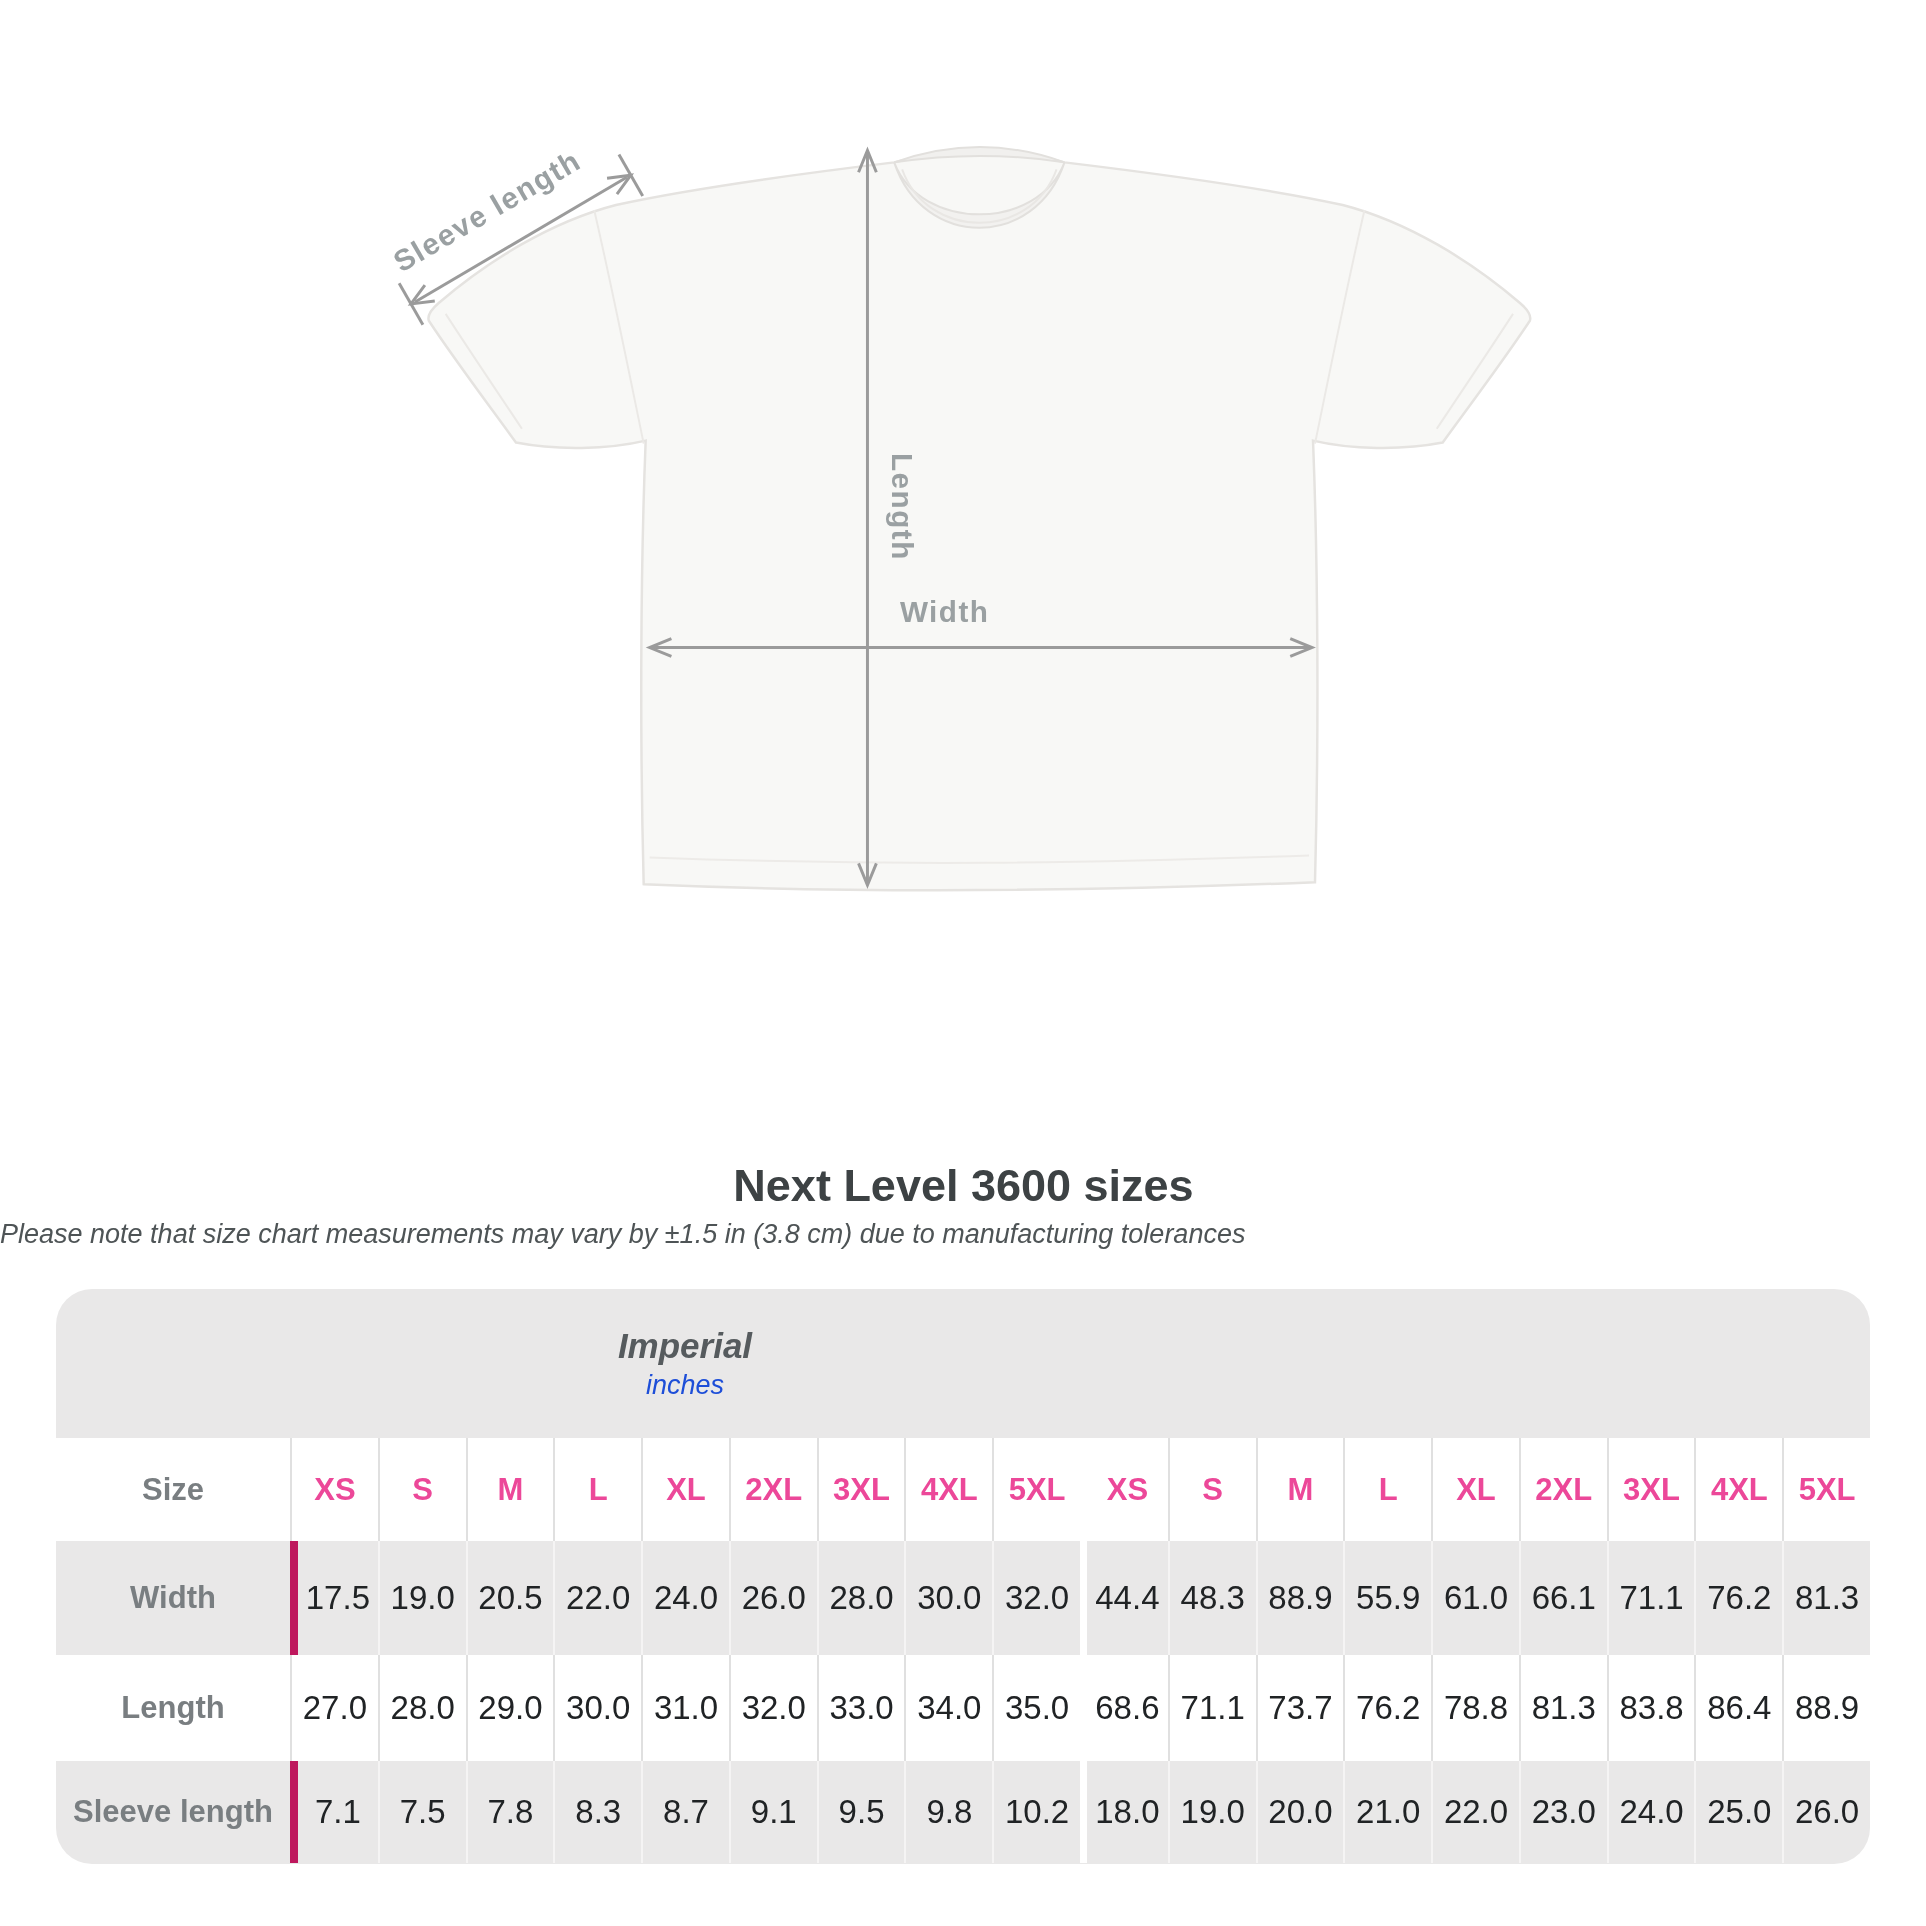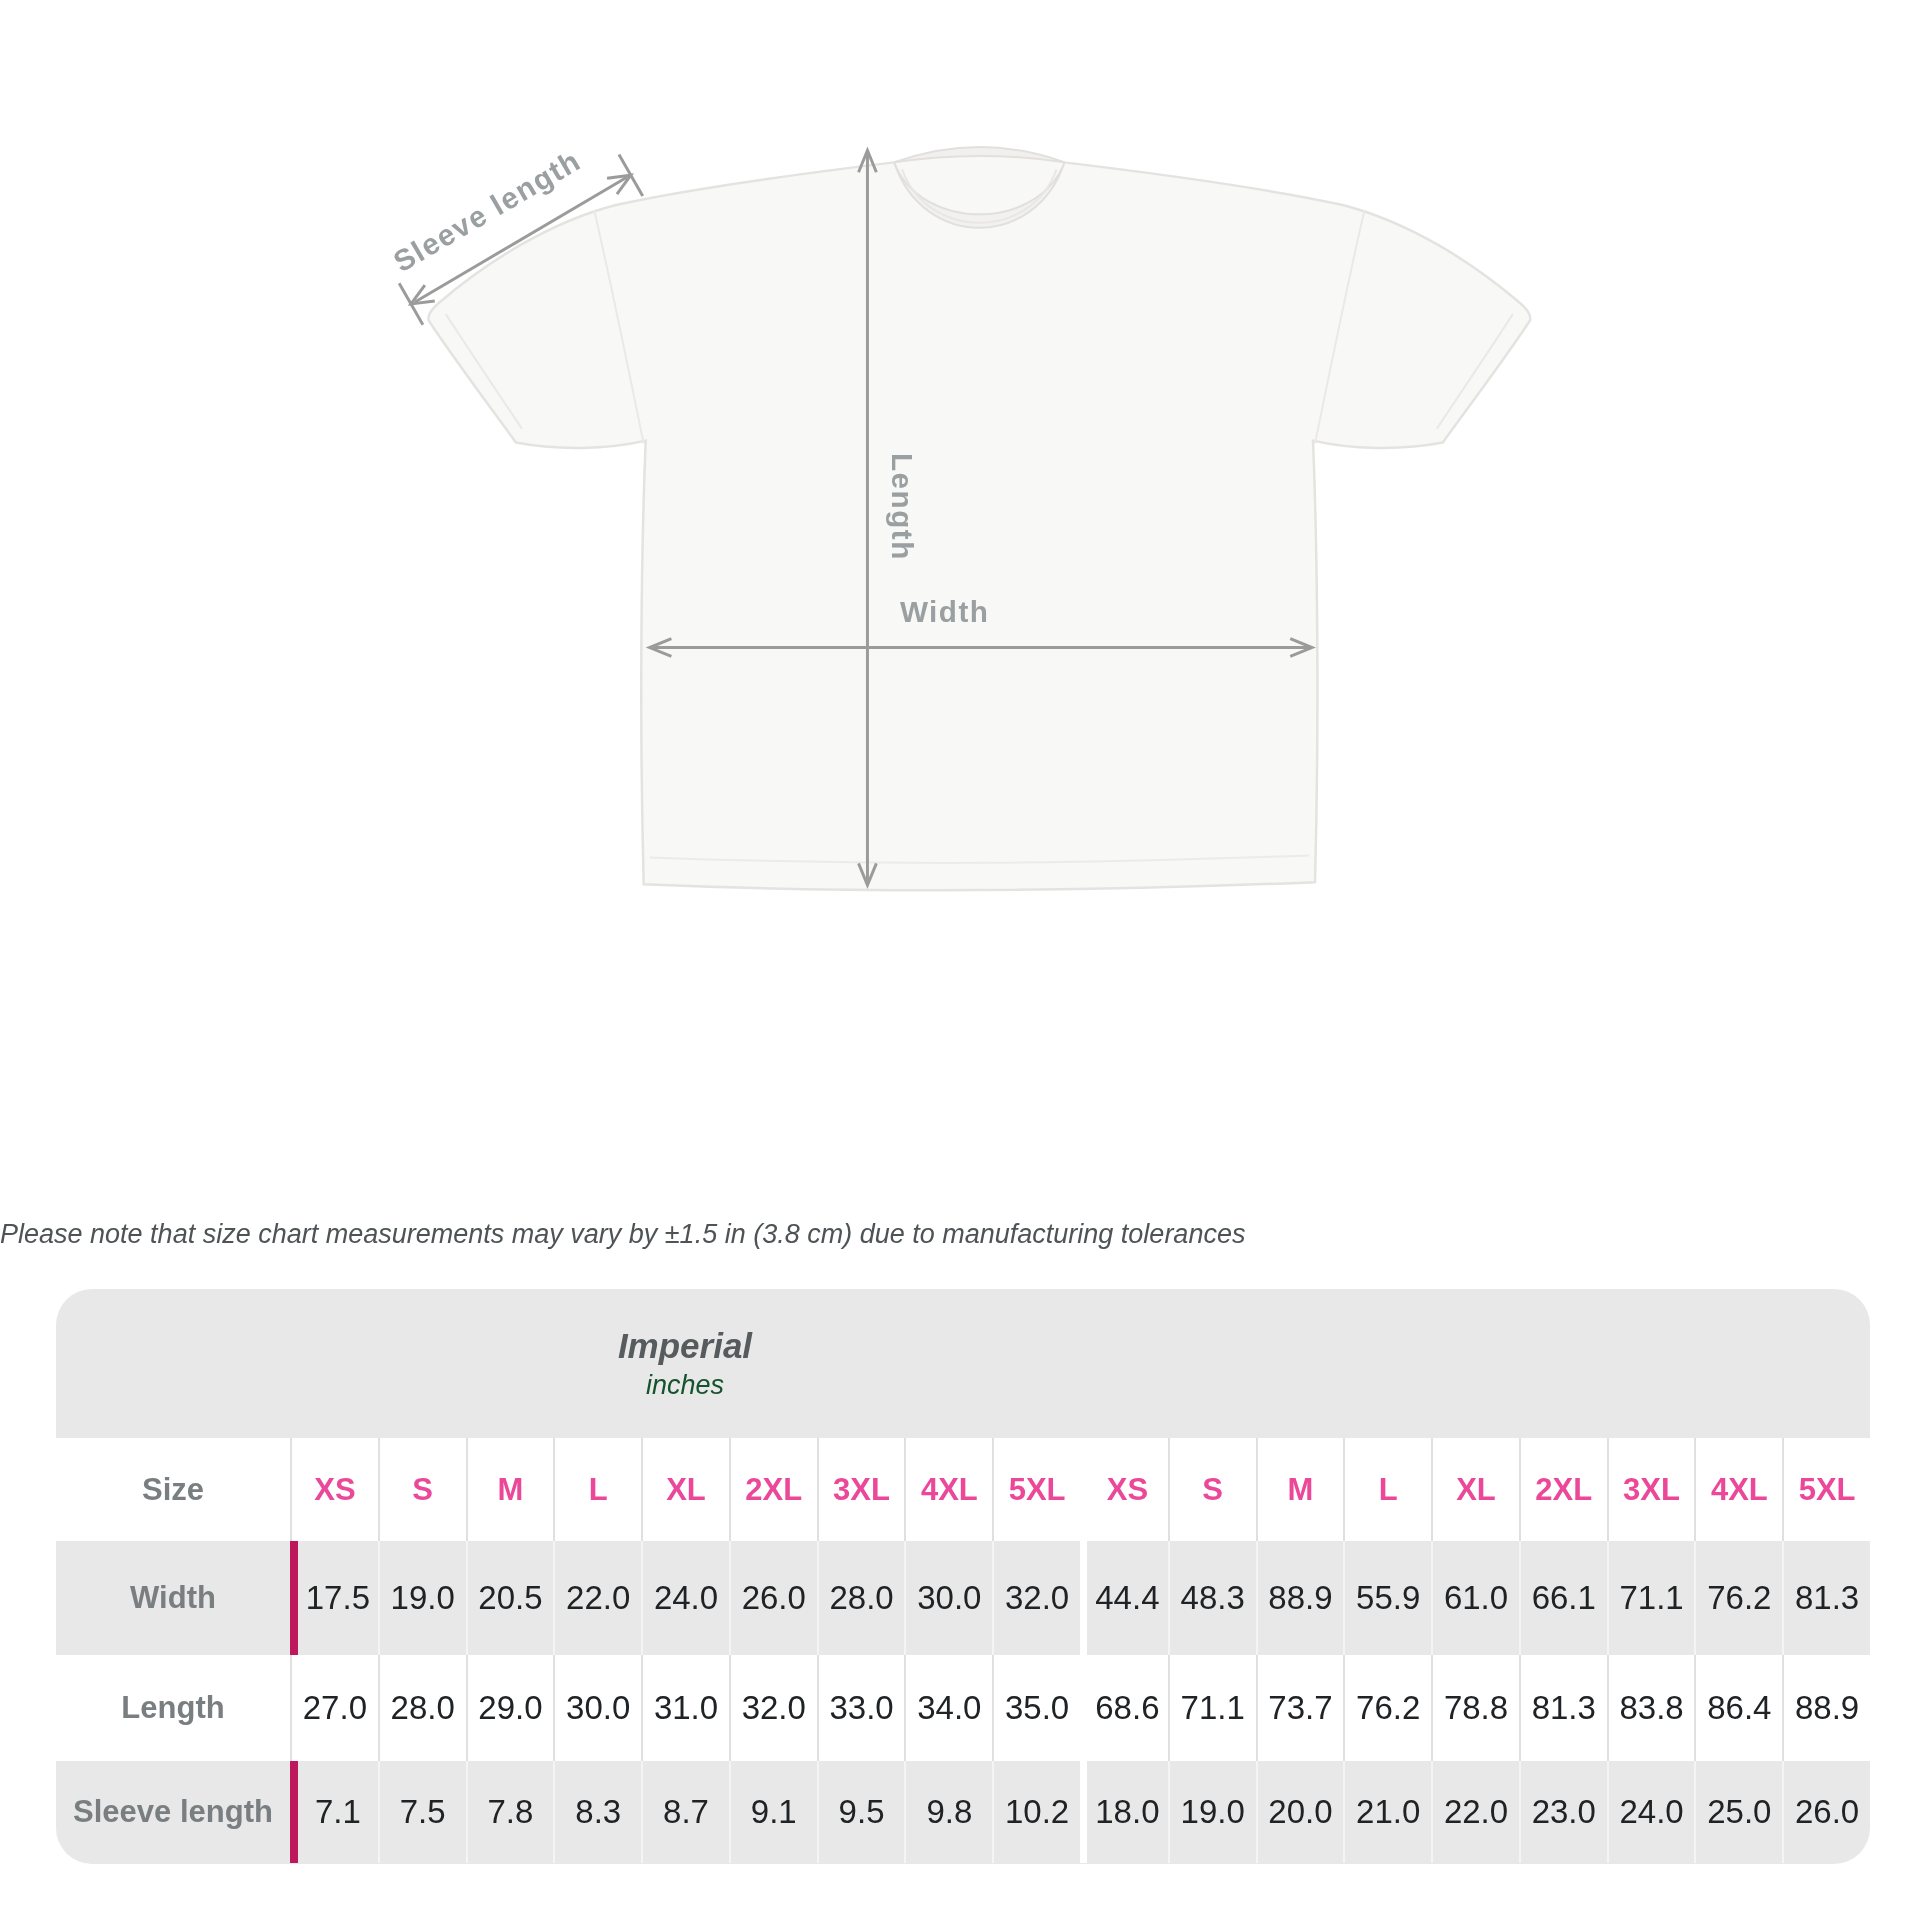--- a/index.html
+++ b/index.html
@@ -38,21 +38,21 @@
   .trow > div{height:100%;display:flex;align-items:center;justify-content:center;}
   .trow.header > div:nth-child(n+2),
   .trow.gray > div:nth-child(n+2),
   .trow.r-length > div:nth-child(n+2){border-left:2px solid var(--sep);}
   .trow.gray > div:nth-child(2){border-left:8px solid #be185d;}
   .trow > div:nth-child(11){border-left:7px solid #ffffff !important;}
   .unit-group{grid-row:1;display:flex;flex-direction:column;align-items:center;justify-content:center;gap:4px;}
   .unit-imperial{grid-column:2 / span 9;}
   .unit-metric{grid-column:11 / span 9;}
   .unit-name{font-size:35px;font-weight:bold;font-style:italic;color:#565b5e;}
-  .unit-sub{font-size:27px;font-style:italic;color:#14532d;}
+  .unit-sub{font-size:27px;font-style:italic;color:#1d4ed8;}
   .corner-cell,.row-label{font-size:31px;font-weight:bold;color:#797e81;}
   .head-cell{font-size:31px;font-weight:bold;color:#ec4899;}
   .val-cell{font-size:33px;color:#202325;}
 </style>
 </head>
 <body>
 
 <div class="page">
 
   <svg class="diagram-svg" width="1927" height="1203" viewBox="0 0 1946 1215">
@@ -104,20 +104,21 @@
     <text class="measure-label" x="901" y="512" text-anchor="middle" transform="rotate(90 901 512)">Length</text>
 
     <g stroke="#9b9b9b" stroke-width="3" fill="none">
       <line x1="657" y1="654" x2="1324" y2="654"></line>
       <polyline points="678,645 656,654 678,663"></polyline>
       <polyline points="1303,645 1325,654 1303,663"></polyline>
     </g>
     <text class="measure-label" x="954" y="628" text-anchor="middle">Width</text>
   </svg>
 
+  <h1 class="page-title">Next Level 3600 sizes</h1>
   <p class="tolerance-note">Please note that size chart measurements may vary by ±1.5 in (3.8 cm) due to manufacturing tolerances</p>
 
   <div class="size-table">
 
     <div class="trow units">
       <div class="unit-group unit-imperial">
         <div class="unit-name">Imperial</div>
         <div class="unit-sub">inches</div>
       </div>
     </div>

